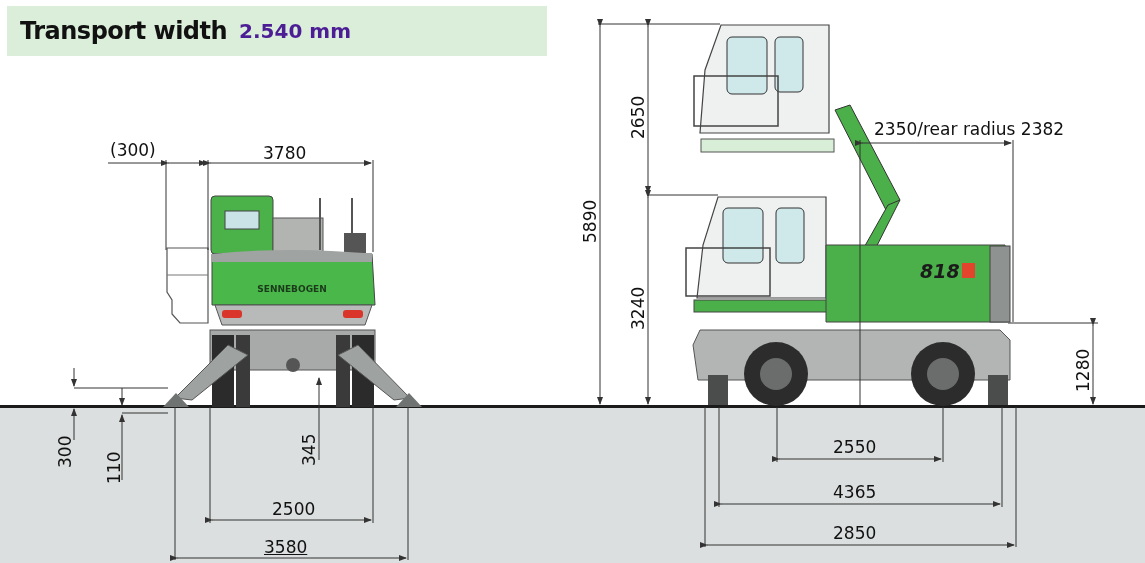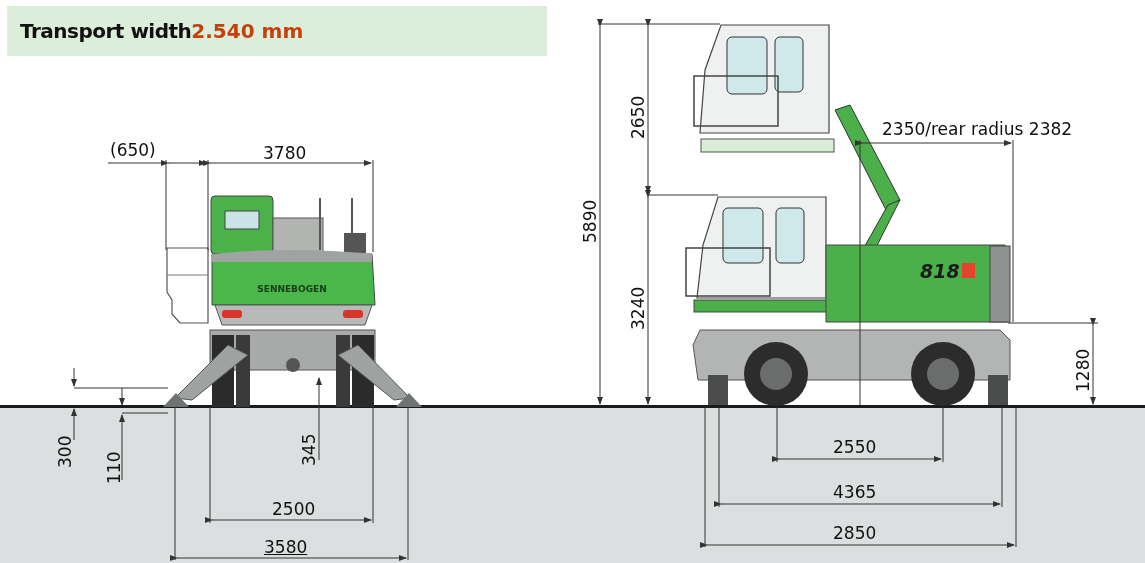--- a/index.html
+++ b/index.html
@@ -1,22 +1,22 @@
 <!DOCTYPE html>
 <html><head>
 <meta charset="utf-8">
 <style>
   html, body { margin:0; padding:0; background:#ffffff; }
   body { width:1145px; height:563px; position:relative; overflow:hidden; font-family:"DejaVu Sans", sans-serif; }
   .header {
     position:absolute; left:7px; top:6px; width:540px; height:50px;
     background:#dbeed9; display:flex; align-items:center;
   }
-  .header .t { margin-left:13px; font-size:20px; font-weight:bold; color:#111; letter-spacing:-0.5px; }
-  .header .v { margin-left:0; font-size:20px; font-weight:bold; color:#c2410c; }
+  .header .t { margin-left:13px; font-size:24px; font-weight:bold; color:#111; letter-spacing:-0.5px; }
+  .header .v { margin-left:12px; font-size:20px; font-weight:bold; color:#4c1d95; }
   .ground { position:absolute; left:0; top:407px; width:1145px; height:156px; background:#dcdfdf; }
   .ground-line { position:absolute; left:0; top:405px; width:1145px; height:3px; background:#1b1b1b; }
   svg.draw { position:absolute; left:0; top:0; }
   .lbl { position:absolute; font-size:17px; color:#111; white-space:nowrap; font-family:"DejaVu Sans", sans-serif; }
   .rot { transform-origin:left top; transform:rotate(-90deg); }
 </style>
 </head>
 <body>
 
 <div class="header">
@@ -150,28 +150,28 @@
     <line x1="719" y1="407" x2="719" y2="507"></line>
     <line x1="1002" y1="407" x2="1002" y2="507"></line>
     <line x1="721" y1="504" x2="1000" y2="504" marker-start="url(#ar)" marker-end="url(#ar)"></line>
 
     <line x1="705" y1="407" x2="705" y2="547"></line>
     <line x1="1016" y1="407" x2="1016" y2="547"></line>
     <line x1="707" y1="545" x2="1014" y2="545" marker-start="url(#ar)" marker-end="url(#ar)"></line>
   </g>
 </svg>
 
-<span class="lbl" style="left:110px;top:140px;">(650)</span>
+<span class="lbl" style="left:110px;top:140px;">(300)</span>
 <span class="lbl" style="left:263px;top:143px;">3780</span>
 <span class="lbl rot" style="left:55px;top:468px;">300</span>
 <span class="lbl rot" style="left:104px;top:484px;">110</span>
 <span class="lbl rot" style="left:299px;top:466px;">345</span>
 <span class="lbl" style="left:272px;top:499px;">2500</span>
 <span class="lbl" style="left:264px;top:537px;text-decoration:underline;">3580</span>
 
 <span class="lbl rot" style="left:580px;top:243px;">5890</span>
 <span class="lbl rot" style="left:628px;top:139px;">2650</span>
 <span class="lbl rot" style="left:628px;top:330px;">3240</span>
-<span class="lbl" style="left:874px;top:119px;margin-left:8px;">2350/rear radius 2382</span>
+<span class="lbl" style="left:874px;top:119px;">2350/rear radius 2382</span>
 <span class="lbl rot" style="left:1073px;top:392px;">1280</span>
 <span class="lbl" style="left:833px;top:437px;">2550</span>
 <span class="lbl" style="left:833px;top:482px;">4365</span>
 <span class="lbl" style="left:833px;top:523px;">2850</span>
 
 </body></html>

